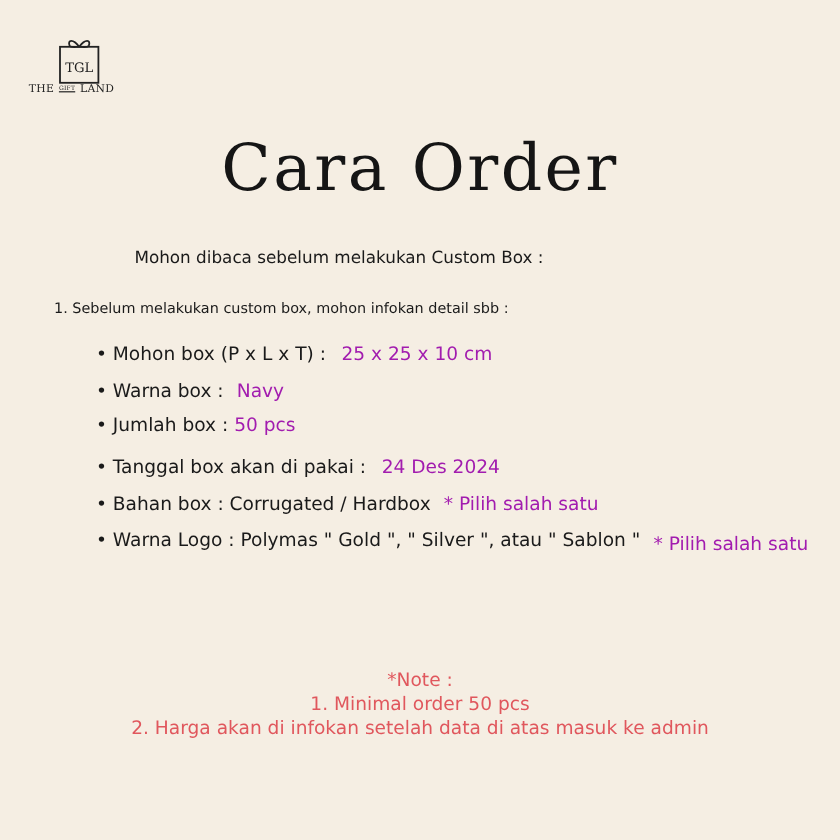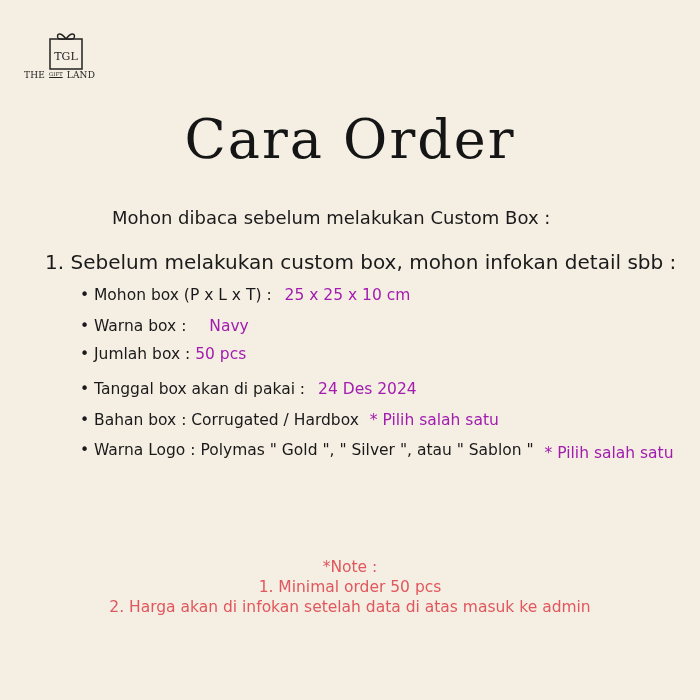--- a/index.html
+++ b/index.html
@@ -21,24 +21,24 @@
       font-family: "DejaVu Serif", serif; font-size: 9px; letter-spacing: 0.2px;
       color: #222; margin-top: 2px; white-space: nowrap;
     }
     .logo-text .small { font-size: 5px; text-decoration: underline; vertical-align: 2px; margin: 0 1px; }
     .title {
       position: absolute; left: 0; right: 0; top: 108px; text-align: center;
       font-family: "DejaVu Serif", serif; font-size: 54px;
       color: #151515; letter-spacing: 2px;
     }
     .intro {
-      position: absolute; left: 112px; top: 207px; font-size: 18px;
+      position: absolute; left: 112px; top: 207px; font-size: 14px;
     }
     .step1 {
-      position: absolute; left: 45px; top: 250px; font-size: 20px;
+      position: absolute; left: 45px; top: 250px; font-size: 12px;
     }
     .list { position: absolute; left: 80px; top: 286px; font-size: 15.5px; }
     .item { position: absolute; left: 0; white-space: nowrap; }
     .bullet { display: inline-block; width: 14px; }
     .red { color: #a21caf; }
     .note {
       position: absolute; left: 0; right: 0; top: 557px; text-align: center;
       color: #e0575d; font-size: 15.5px; line-height: 20px;
     }
   </style>
@@ -66,21 +66,21 @@
 
 <div class="step1">1. Sebelum melakukan custom box, mohon infokan detail sbb :</div>
 
 <div class="list">
   <div class="item" style="top:0px">
     <span class="bullet">•</span><span>Mohon box (P x L x T)  :</span>
     <span class="red" style="margin-left:8px">25 x 25 x 10 cm</span>
   </div>
   <div class="item" style="top:31px">
     <span class="bullet">•</span><span>Warna box :</span>
-    <span class="red" style="margin-left:18px">Navy</span>
+    <span class="red" style="margin-left:6px">Navy</span>
   </div>
   <div class="item" style="top:59px">
     <span class="bullet">•</span><span>Jumlah box :</span>
     <span class="red">50 pcs</span>
   </div>
   <div class="item" style="top:94px">
     <span class="bullet">•</span><span>Tanggal box akan di pakai :</span>
     <span class="red" style="margin-left:8px">24 Des 2024</span>
   </div>
   <div class="item" style="top:125px">

